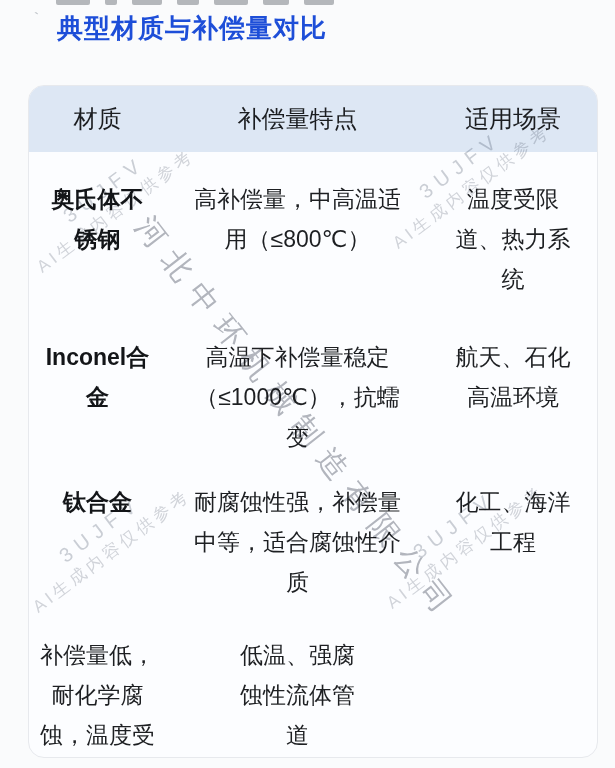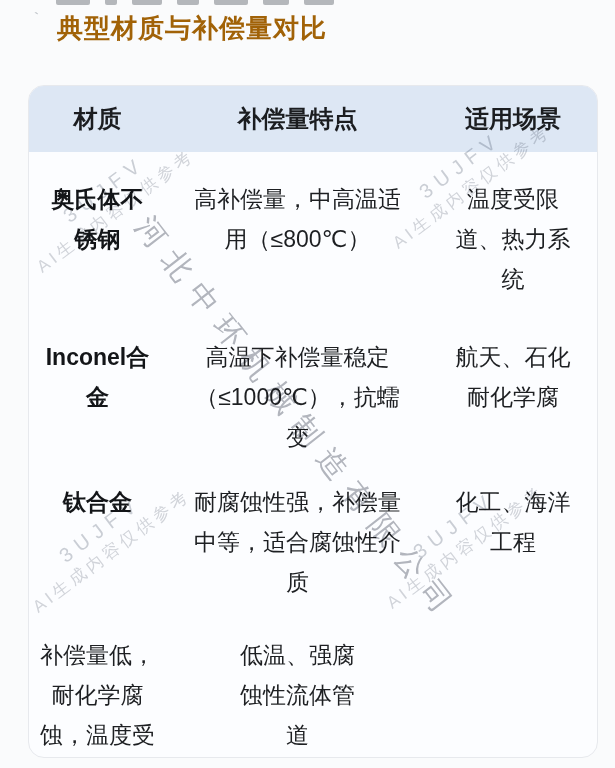--- a/index.html
+++ b/index.html
@@ -9,31 +9,31 @@
     font-family:"Liberation Sans","DejaVu Sans",sans-serif;
     color:#1d1f22;
   }
   
   .top-remnants{position:absolute;top:0;left:56px;display:flex;gap:15px;opacity:.55;}
   .top-remnants i{display:block;height:5px;background:#7c8187;border-radius:0 0 2px 2px;}
   
   .tick{position:absolute;left:35px;top:9px;font-size:15px;color:#b9bec4;transform:rotate(-12deg);}
   .title{
     position:absolute;left:57px;top:11px;
-    font-size:26px;font-weight:700;color:#a16207;letter-spacing:1px;
+    font-size:26px;font-weight:700;color:#1d4ed8;letter-spacing:1px;
   }
   .card{
     position:absolute;left:28px;top:85px;width:570px;height:673px;
     background:#fcfdff;border:1px solid #e7e9ed;border-radius:16px;
     overflow:hidden;box-sizing:border-box;
   }
   .thead{
     display:grid;grid-template-columns:137px 263px 168px;height:66px;
     background:#dde7f4;align-items:center;text-align:center;
-    font-size:24px;font-weight:700;color:#1b1d20;
+    font-size:24px;font-weight:400;color:#1b1d20;
   }
   .trow{
     display:grid;grid-template-columns:137px 263px 168px;
     text-align:center;font-size:23px;line-height:40px;
   }
   .trow .cell{padding-top:27px;white-space:pre-line;}
   .r1{height:158px;} .r2{height:145px;} .r3{height:153px;} .r4{height:151px;}
   .material{font-weight:700;color:#131518;}
   
   .wm-layer{position:absolute;inset:0;pointer-events:none;mix-blend-mode:multiply;z-index:5;}
@@ -82,21 +82,21 @@
 统</div>
   </div>
 
   <div class="trow r2">
     <div class="cell material">Inconel合
 金</div>
     <div class="cell">高温下补偿量稳定
 （≤1000℃），抗蠕
 变</div>
     <div class="cell">航天、石化
-耐化学腐</div>
+高温环境</div>
   </div>
 
   <div class="trow r3">
     <div class="cell material">钛合金</div>
     <div class="cell">耐腐蚀性强，补偿量
 中等，适合腐蚀性介
 质</div>
     <div class="cell">化工、海洋
 工程</div>
   </div>

